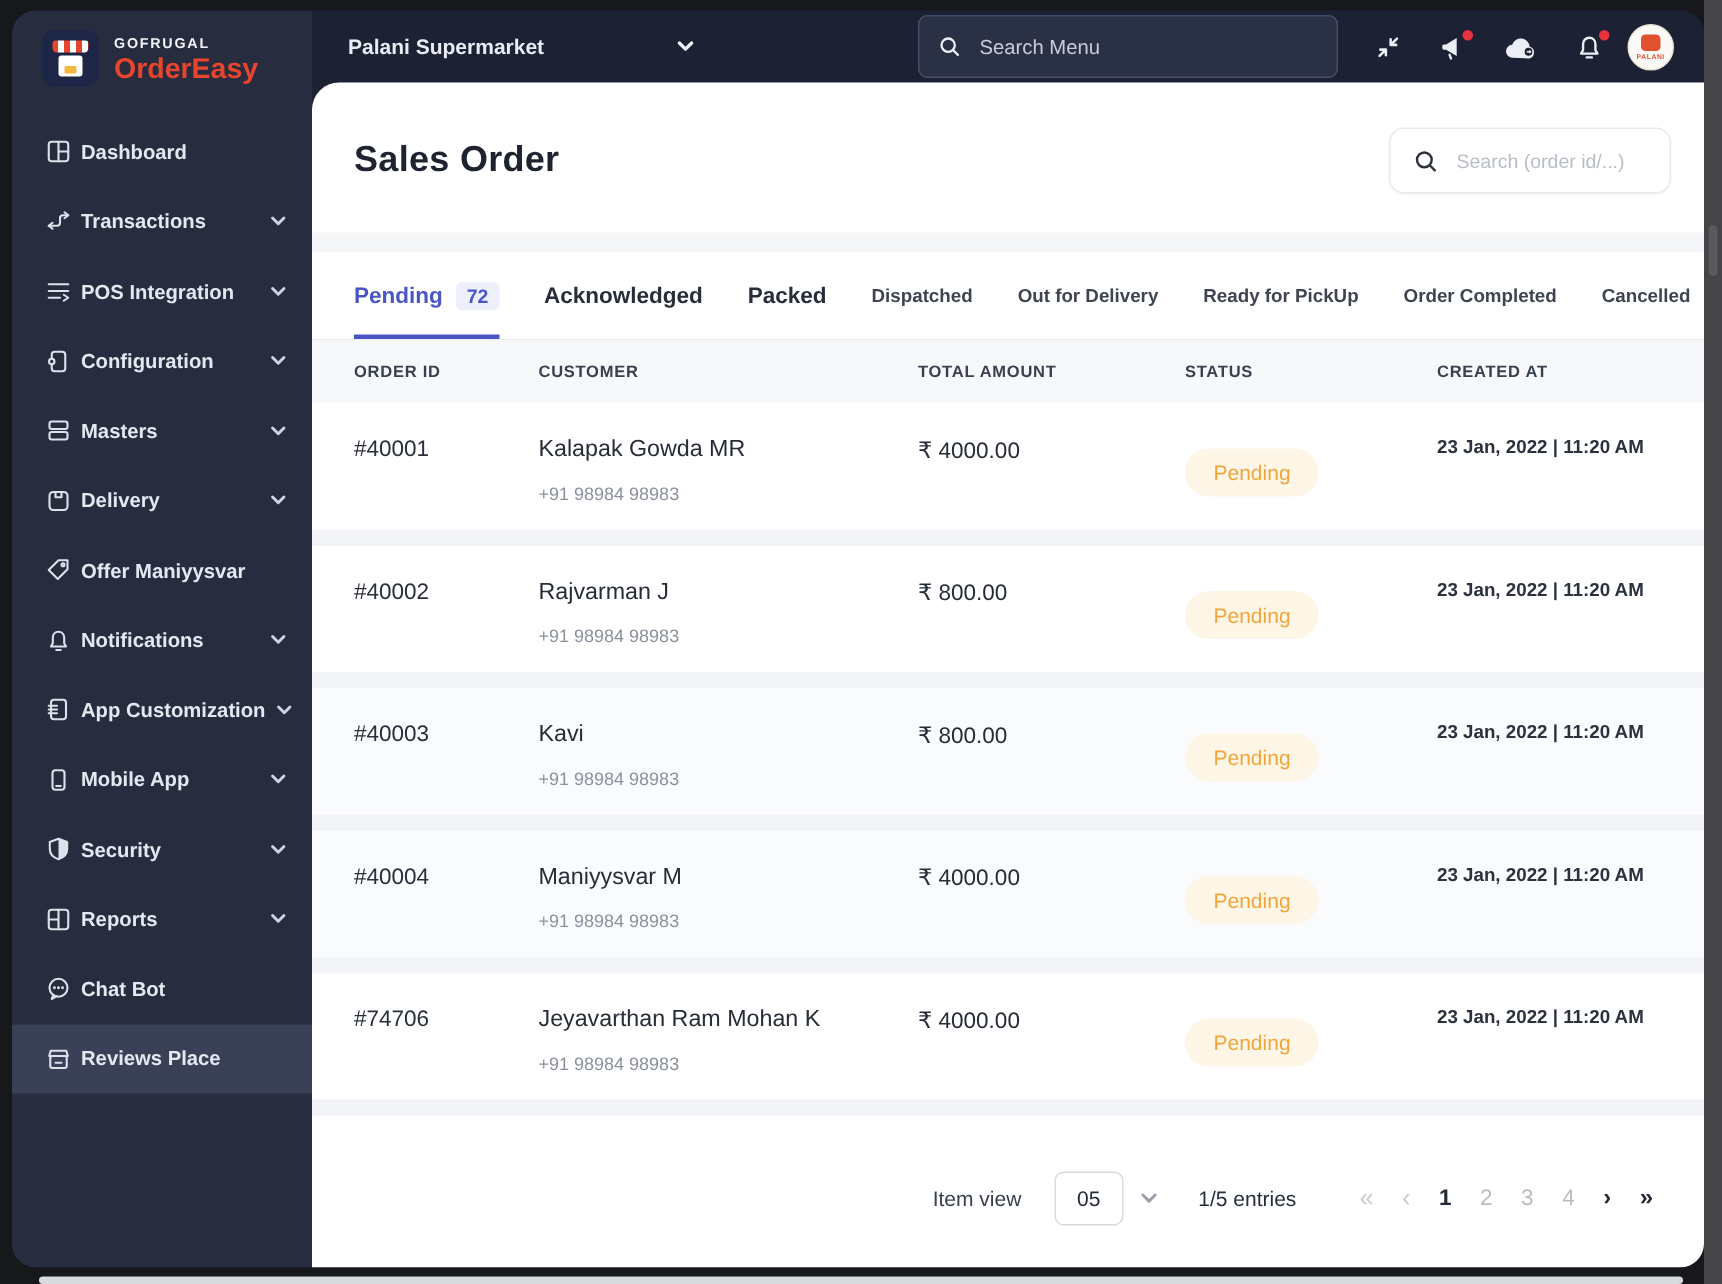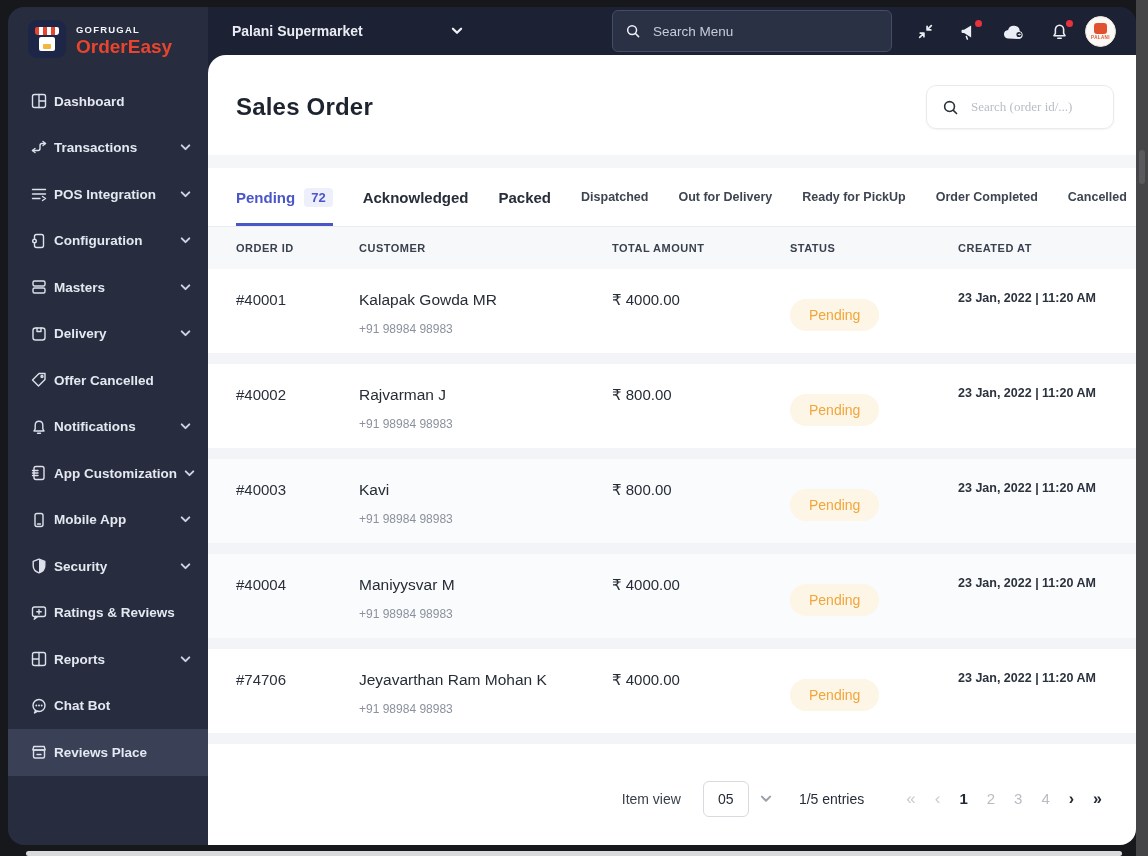--- a/index.html
+++ b/index.html
@@ -53,21 +53,21 @@
 
   
   .main{grid-column:2;grid-row:2;background:#fff;border-top-left-radius:18px;display:flex;flex-direction:column;
         overflow:hidden}
   .page-header{display:flex;align-items:center;padding:30px 22px 26px 28px}
   .page-title{font-size:24px;font-weight:700;color:#1d2430;letter-spacing:.2px}
   .header-actions{margin-left:auto;display:flex;gap:17px}
   .search-box{width:188px;height:44px;border:1.5px solid #e8eaee;border-radius:10px;display:flex;
               align-items:center;gap:10px;padding:0 15px;box-sizing:border-box;background:#fff;
               box-shadow:0 1px 2px rgba(16,24,40,.05)}
-  .search-box input{border:0;outline:0;width:100%;font-size:13px;color:#ef4444;font-family:Liberation Serif, serif}
+  .search-box input{border:0;outline:0;width:100%;font-size:13px;color:#ef4444;font-family:Liberation Sans, sans-serif}
   .search-box input::placeholder{color:#b9bdc6}
   .filter-btn{height:44px;padding:0 21px;border:1.5px solid #e8eaee;border-radius:10px;background:#fff;
               display:flex;align-items:center;gap:12px;font-size:14px;color:#141a22;font-weight:500;
               box-shadow:0 1px 2px rgba(16,24,40,.05);cursor:pointer;font-family:inherit}
   .band{height:13px;background:#f5f6f8}
   .tabs{display:flex;align-items:stretch;padding-left:28px;height:58px;border-bottom:1px solid #eaecef;gap:30px}
   .tab{display:flex;align-items:center;gap:9px;font-size:12.5px;color:#3e4550;font-weight:600;
        border-bottom:3.5px solid transparent;padding-top:3.5px;cursor:pointer;white-space:nowrap}
   .tab.lg{font-size:15px;color:#272e39}
   .tab.active{color:#4a56c8;border-bottom-color:#4a56c8;font-size:15px}
@@ -211,21 +211,21 @@
           </span>
       </div>
 
       <div class="item">
         <span class="micon">
             <svg width="18" height="18" viewBox="0 0 18 18" fill="none" stroke="#dde1ec" stroke-width="1.4" stroke-linecap="round" stroke-linejoin="round">
               <path d="M15 8.5v-6H9L2.5 9 8.5 15z"></path>
               <circle cx="12" cy="5.5" r="1"></circle>
             </svg>
           </span>
-        <span class="lbl">Offer Cancelled</span>
+        <span class="lbl">Offer Maniyysvar</span>
 
       </div>
 
       <div class="item">
         <span class="micon">
             <svg width="18" height="18" viewBox="0 0 18 18" fill="none" stroke="#dde1ec" stroke-width="1.4" stroke-linecap="round" stroke-linejoin="round">
               <path d="M9 3.2c-2.2 0-3.8 1.7-3.8 4v3.6L4 13h10l-1.2-2.2V7.2c0-2.3-1.6-4-3.8-4z"></path>
               <path d="M7.5 15.3h3"></path>
             </svg>
           </span>
@@ -275,29 +275,20 @@
             </svg>
           </span>
         <span class="lbl">Security</span>
         <span class="chev">
             <svg width="13" height="13" viewBox="0 0 12 12" fill="none" stroke="#cfd4e2" stroke-width="1.8" stroke-linecap="round" stroke-linejoin="round">
               <path d="M2.5 4l3.5 3.5L9.5 4"></path>
             </svg>
           </span>
       </div>
 
-      <div class="item">
-        <span class="micon">
-            <svg width="18" height="18" viewBox="0 0 18 18" fill="none" stroke="#dde1ec" stroke-width="1.4" stroke-linecap="round" stroke-linejoin="round">
-              <rect x="2.5" y="3" width="13" height="9.5" rx="2"></rect>
-              <path d="M5.5 12.5L4.2 15.2l3.6-2.7M9 5.6v4.4M6.8 7.8h4.4"></path>
-            </svg>
-          </span>
-        <span class="lbl">Ratings &amp; Reviews</span>
-      </div>
 
       <div class="item">
         <span class="micon">
             <svg width="18" height="18" viewBox="0 0 18 18" fill="none" stroke="#dde1ec" stroke-width="1.4" stroke-linecap="round" stroke-linejoin="round">
               <rect x="2.5" y="2.5" width="13" height="13" rx="2"></rect>
               <path d="M9 2.5v13M2.5 9H9"></path>
             </svg>
           </span>
         <span class="lbl">Reports</span>
         <span class="chev">

